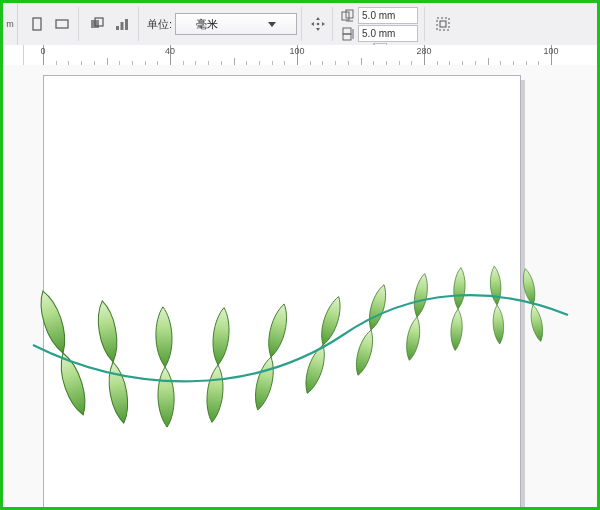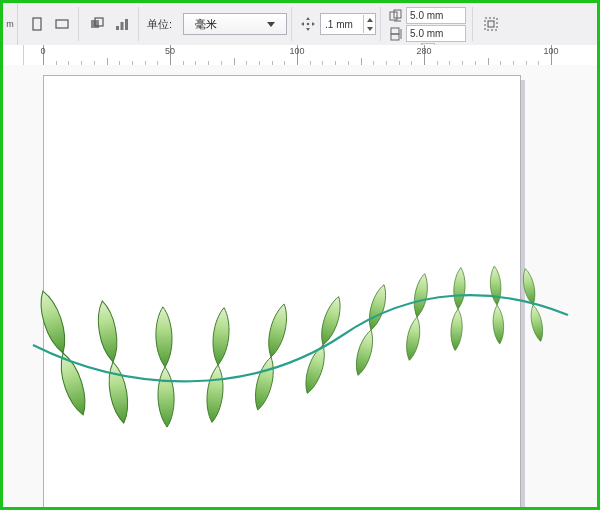--- a/index.html
+++ b/index.html
@@ -43,32 +43,32 @@
     display: flex;
     align-items: center;
     justify-content: center;
     border: 1px solid transparent;
     border-radius: 2px;
     background: transparent;
   }
   .tb-btn svg { width: 16px; height: 16px; }
   .units-label {
     margin-left: 2px;
-    margin-right: 10px;
+    margin-right: 2px;
     color: #333;
   }
   .units-select {
     height: 20px;
     width: 80px;
     border: 1px solid #b0b0b8;
     background: linear-gradient(#ffffff,#f2f2f5);
     display: flex;
     align-items: center;
     justify-content: space-between;
-    padding: 0 11px;
+    padding: 0 20px;
     font-size: 11px;
     color: #222;
   }
   .units-select .caret {
     width: 0; height: 0;
     border-left: 4px solid transparent;
     border-right: 4px solid transparent;
     border-top: 5px solid #444;
   }
   .nudge-block {
@@ -272,27 +272,20 @@
         <span class="caret"></span>
       </div>
     </div>
 
     <div class="tb-group nudge-block">
       <div class="tb-btn" style="width:18px;">
         <svg viewBox="0 0 16 16">
           <path d="M8 1 L10 4 L6 4 Z M8 15 L10 12 L6 12 Z M1 8 L4 6 L4 10 Z M15 8 L12 6 L12 10 Z" fill="#666"></path>
           <circle cx="8" cy="8" r="1.3" fill="#666"></circle>
         </svg>
-      </div>
-      <div class="spinner">
-        <span>.1 mm</span>
-        <div class="spin">
-          <div class="up"></div>
-          <div class="dn"></div>
-        </div>
       </div>
     </div>
 
     <div class="tb-group" style="border-right:1px solid #d7d7dc;flex-direction:column;">
       <div class="dup-block">
         <div class="dup-row">
           <span class="ico">
             <svg viewBox="0 0 14 14" width="14" height="14">
               <rect x="1" y="3" width="7" height="8" fill="none" stroke="#666"></rect>
               <rect x="5" y="1" width="7" height="8" fill="none" stroke="#666"></rect>
@@ -348,21 +341,21 @@
         <div class="tick-minor" style="left: 32.7px;"></div>
         <div class="tick-minor" style="left: 45.4px;"></div>
         <div class="tick-minor" style="left: 58.1px;"></div>
         <div class="tick-minor" style="left: 70.8px;"></div>
         <div class="tick-mid" style="left: 83.5px;"></div>
         <div class="tick-minor" style="left: 96.2px;"></div>
         <div class="tick-minor" style="left: 108.9px;"></div>
         <div class="tick-minor" style="left: 121.6px;"></div>
         <div class="tick-minor" style="left: 134.3px;"></div>
         <div class="tick-major" style="left: 147px;"></div>
-        <div class="tick-label" style="left: 147px;">50</div>
+        <div class="tick-label" style="left: 147px;">40</div>
         <div class="tick-minor" style="left: 159.7px;"></div>
         <div class="tick-minor" style="left: 172.4px;"></div>
         <div class="tick-minor" style="left: 185.1px;"></div>
         <div class="tick-minor" style="left: 197.8px;"></div>
         <div class="tick-mid" style="left: 210.5px;"></div>
         <div class="tick-minor" style="left: 223.2px;"></div>
         <div class="tick-minor" style="left: 235.9px;"></div>
         <div class="tick-minor" style="left: 248.6px;"></div>
         <div class="tick-minor" style="left: 261.3px;"></div>
         <div class="tick-major" style="left: 274px;"></div>

